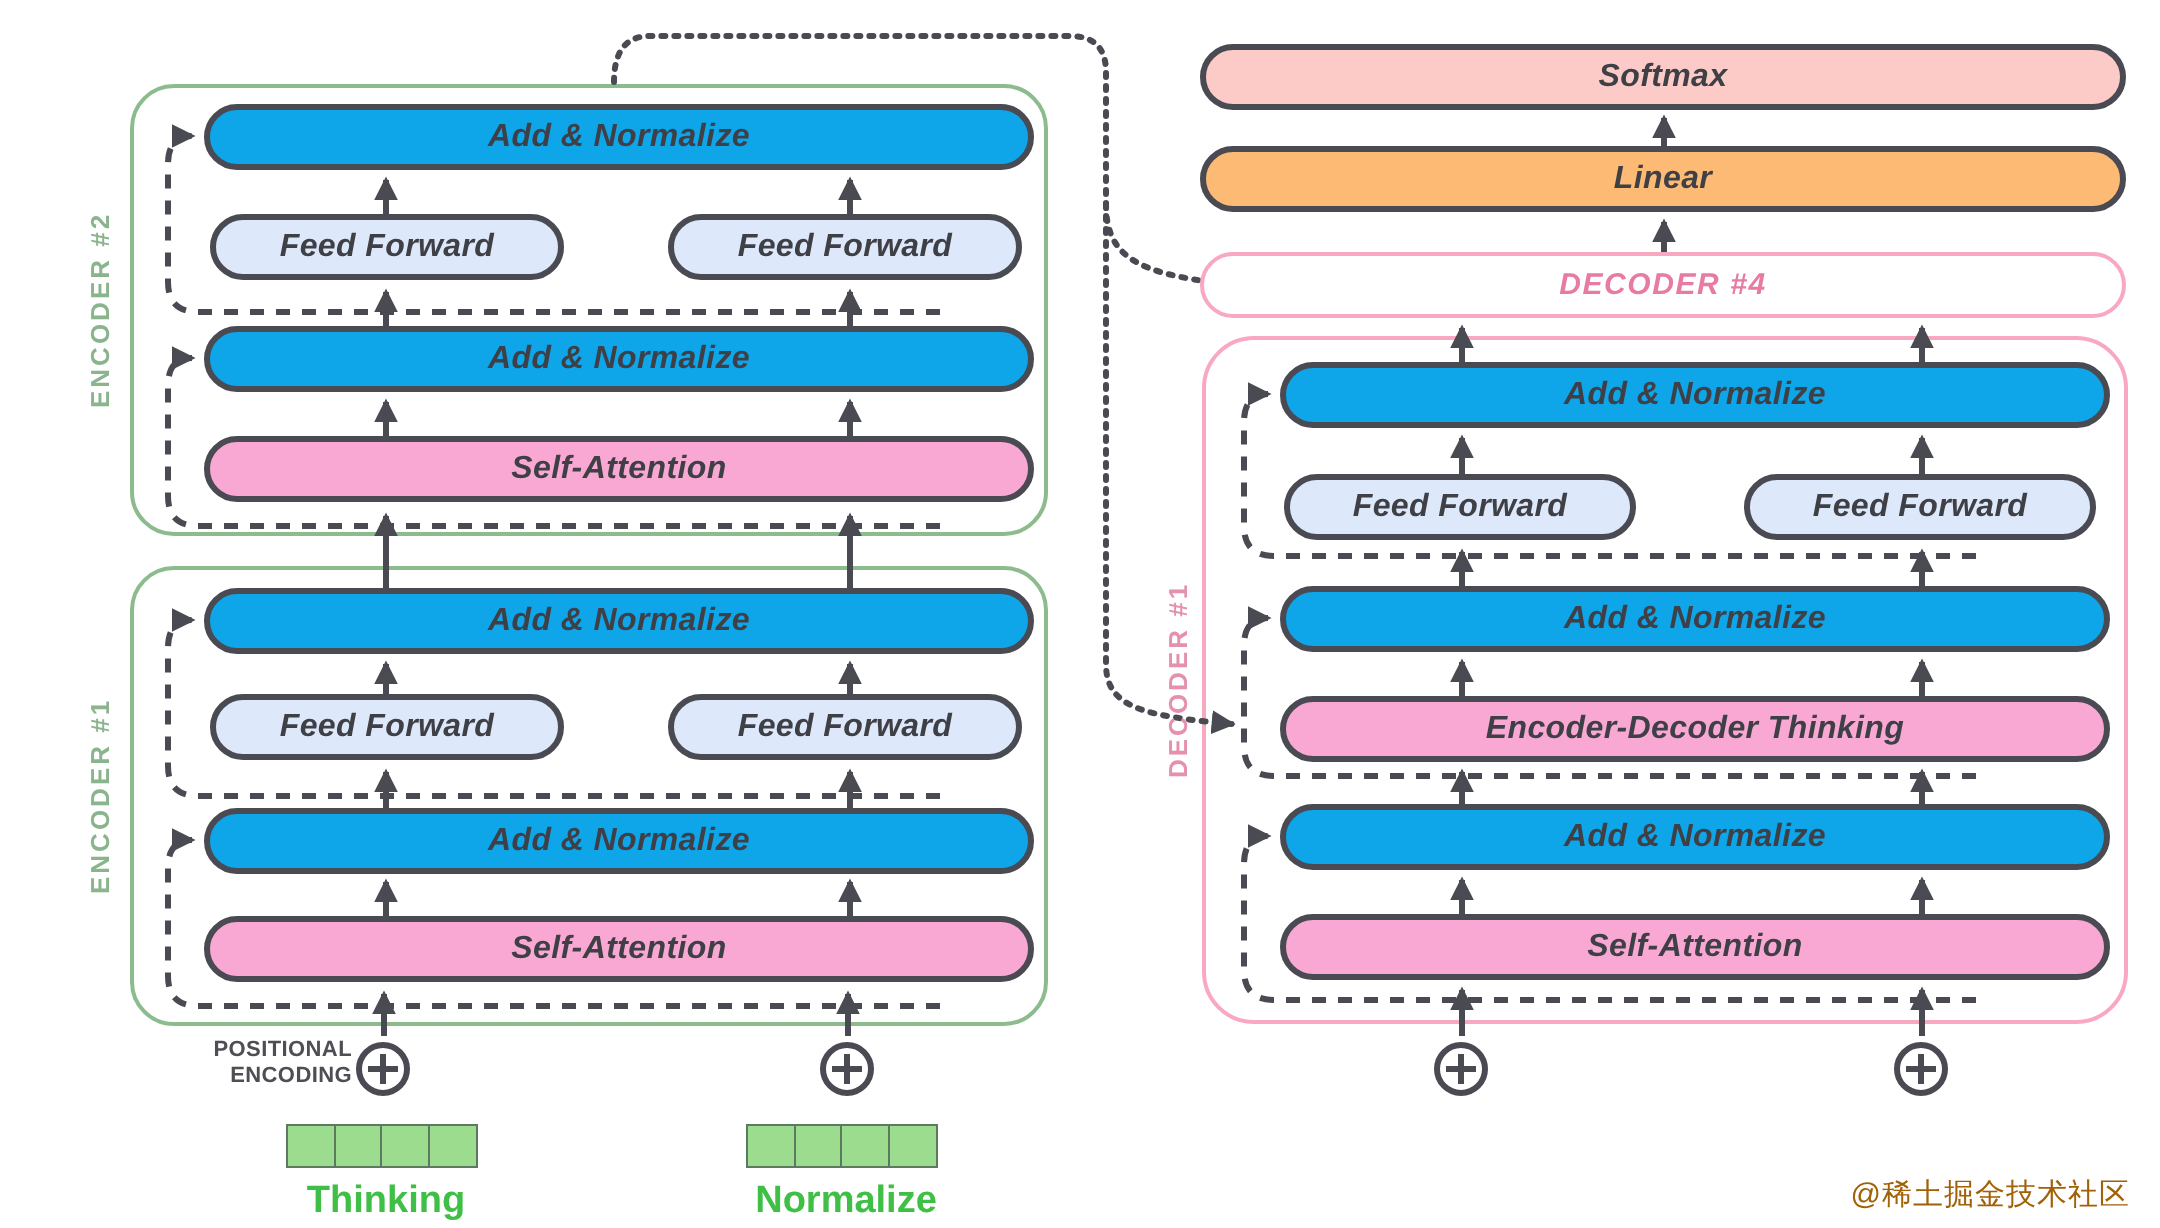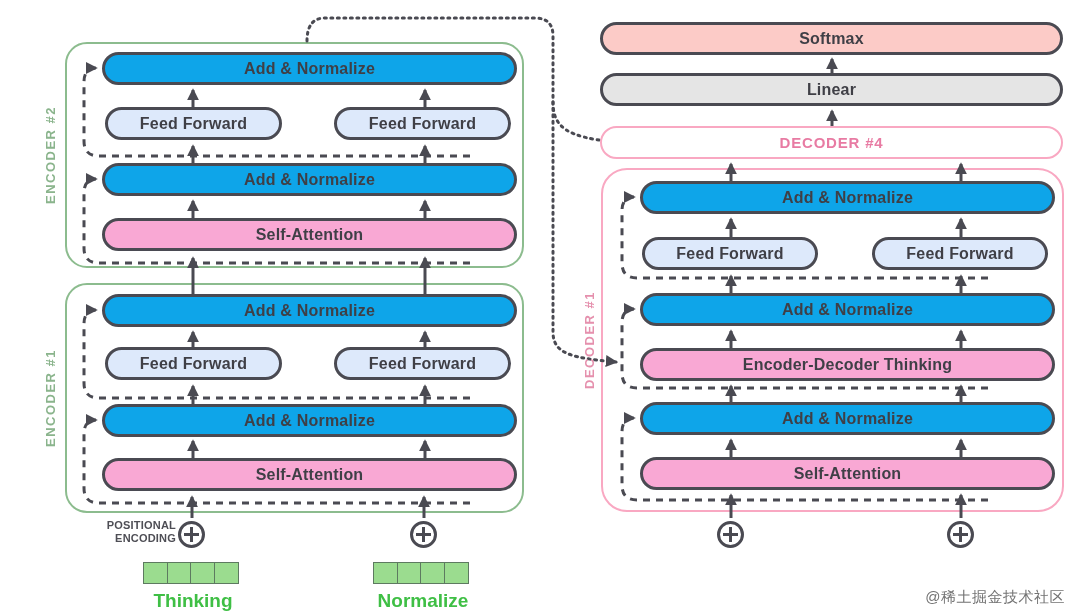--- a/index.html
+++ b/index.html
@@ -3,41 +3,41 @@
 <meta charset="utf-8">
 <style>
   html,body{margin:0;padding:0;background:#ffffff;}
   .canvas{position:relative;width:1080px;height:614px;background:#ffffff;
           font-family:"Liberation Sans",sans-serif;overflow:hidden;}
   .layer{position:absolute;left:0;top:0;z-index:1;}
   .groupbox{position:absolute;box-sizing:border-box;border:2.5px solid #8cbc8e;border-radius:22px;z-index:0;background:#fff;}
   .groupbox.pink{border-color:#f9a8c2;border-radius:26px;}
   .pill{position:absolute;height:33px;box-sizing:border-box;border:3px solid #4a4a52;border-radius:18px;
         display:flex;align-items:center;justify-content:center;font-size:16px;font-weight:600;
-        color:#3f3f46;letter-spacing:.2px;z-index:2;}
+        color:#3f3f46;letter-spacing:.2px;z-index:2;font-style:italic;}
   .green{background:#0ea5e9}.blue{background:#dde9fb}.orange{background:#f9a8d4}
-  .pinkfill{background:#fccbc7}.purple{background:#e5e5e5}
+  .pinkfill{background:#fccbc7}.purple{background:#fdba74}
   .dec2pill{border:2.5px solid #f9a8c2;background:#ffffff;color:#e87ba3;letter-spacing:.8px;font-size:15px;}
   .vlabel{position:absolute;display:flex;align-items:center;justify-content:center;
           writing-mode:vertical-rl;transform:rotate(180deg);font-size:13px;font-weight:700;
           letter-spacing:1.5px;color:#8ab48c;z-index:2;}
   .vlabel.pink{color:#e590ad;}
   .plus{position:absolute;width:27px;height:27px;box-sizing:border-box;border:3.5px solid #4a4a52;
         border-radius:50%;background:#ffffff;z-index:2;}
   .plus::before{content:"";position:absolute;left:50%;top:3px;bottom:3px;width:3px;margin-left:-1.5px;background:#4a4a52;}
   .plus::after{content:"";position:absolute;top:50%;left:3px;right:3px;height:3px;margin-top:-1.5px;background:#4a4a52;}
   .pe{position:absolute;font-size:11px;font-weight:700;color:#4e4e55;text-align:right;
       line-height:13px;letter-spacing:.2px;z-index:2;}
   .tokvar{position:absolute;font-size:16px;font-weight:700;color:#737373;z-index:2;margin-top:48px;}
   .tokvar sub{font-size:11px;}
   .cells{position:absolute;display:flex;z-index:2;}
   .cell{width:25px;height:22px;background:#9bdc8f;border:1.5px solid #5d7a60;box-sizing:border-box;margin-left:-1.5px;}
   .cell:first-child{margin-left:0;}
   .word{position:absolute;font-size:19px;font-weight:700;color:#3fbf45;text-align:center;z-index:2;}
-  .watermark{position:absolute;font-size:15px;color:#737373;text-align:right;z-index:2;letter-spacing:.5px;}
+  .watermark{position:absolute;font-size:15px;color:#a16207;text-align:right;z-index:2;letter-spacing:.5px;}
 </style>
 </head>
 <body>
 
 <div class="canvas">
 
   <div class="groupbox" style="left:65px;top:42px;width:459px;height:226px;"></div>
   <div class="groupbox" style="left:65px;top:283px;width:459px;height:230px;"></div>
   <div class="groupbox pink" style="left:601px;top:168px;width:463px;height:344px;"></div>
 

